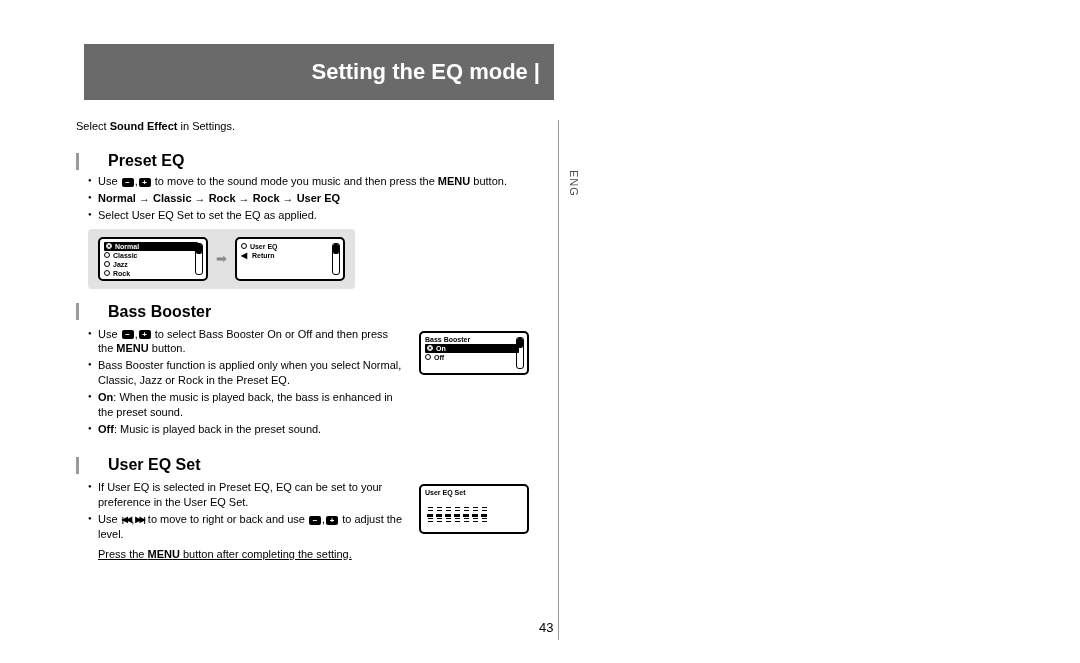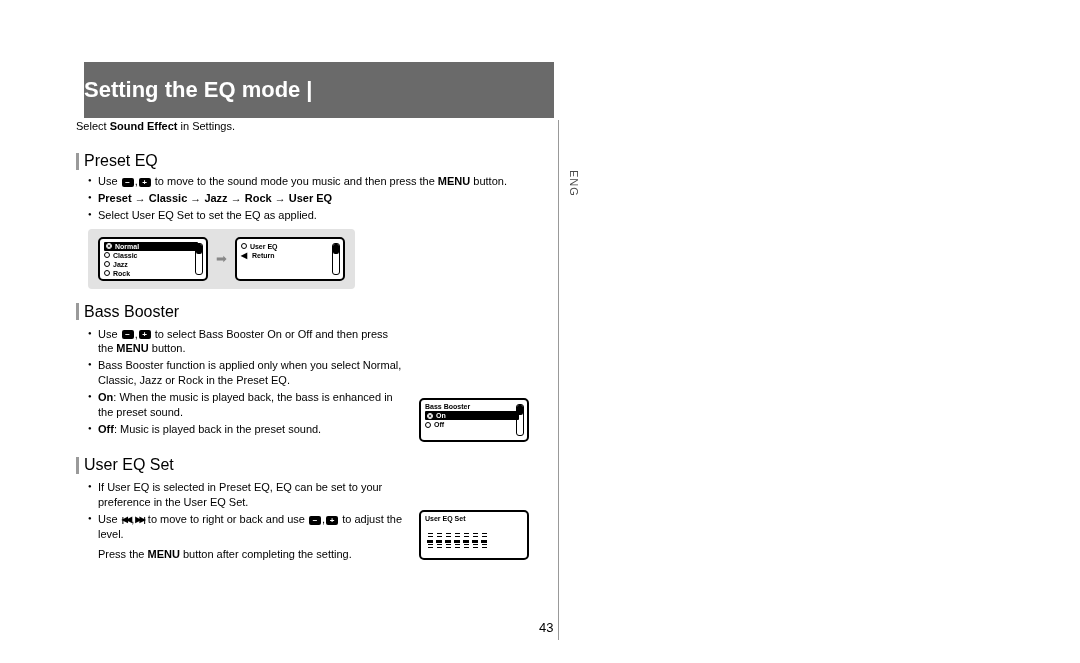--- a/index.html
+++ b/index.html
@@ -18,23 +18,23 @@
   }
   .header-band {
     position: absolute;
     top: 44px;
     left: 84px;
     width: 470px;
     height: 56px;
     background: #6a6a6a;
     display: flex;
     align-items: center;
+    justify-content: flex-end;
     padding-right: 14px;
     box-sizing: border-box;
-    margin-top: 18px;
   }
   .header-title {
     color: #fff;
     font-size: 22px;
     font-weight: bold;
   }
   .header-sep {
     color: #fff;
     font-size: 22px;
     font-weight: bold;
@@ -55,25 +55,26 @@
     top: 120px;
     width: 470px;
   }
   .intro {
     font-size: 11px;
     color: #000;
     margin-bottom: 20px;
   }
   .section-title {
     font-size: 16px;
-    font-weight: normal;
+    font-weight: bold;
     color: #000;
     margin: 6px 0 4px 0;
     display: flex;
     align-items: center;
+    gap: 24px;
   }
   .section-title .bar {
     display: inline-block;
     width: 3px;
     height: 17px;
     background: #9a9a9a;
     margin-right: 5px;
   }
   ul.bullets {
     list-style: none;
@@ -194,21 +195,21 @@
     vertical-align: middle;
     letter-spacing: -2px;
     margin: 0 1px;
     font-weight: bold;
   }
   .left-col {
     width: 330px;
   }
   .two-col {
     display: flex;
-    align-items: flex-end;
+    align-items: flex-start;
     gap: 13px;
   }
   .right-lcd-wrap {
     margin-top: 6px;
   }
   .eq-bars {
     display: flex;
     align-items: flex-end;
     gap: 3px;
     height: 26px;
@@ -244,20 +245,21 @@
     left: 558px;
     top: 120px;
     width: 1px;
     height: 520px;
     background: #999;
   }
   .indent-note {
     font-size: 11px;
     margin-left: 22px;
     margin-top: 4px;
+    text-decoration: underline;
   }
   .return-glyph {
     display: inline-block;
     font-size: 8px;
     margin-right: 2px;
   }
 </style>
 </head>
 <body>
 
@@ -277,21 +279,21 @@
     </div>
 
     <div class="section-title">
       <span class="bar"></span>
       <span>Preset EQ</span>
     </div>
     <ul class="bullets">
       <li>
         <span>Use </span><span class="icon-minus">−</span>,<span class="icon-plus">+</span><span> to move to the sound mode you music and then press the </span><b>MENU</b><span> button.</span>
       </li>
-      <li><b>Preset → Classic → Jazz → Rock → User EQ</b></li>
+      <li><b>Normal → Classic → Rock → Rock → User EQ</b></li>
       <li><span>Select User EQ Set to set the EQ as applied.</span></li>
     </ul>
 
     <div class="screenshot-band">
       <div class="lcd">
         <div class="item sel">
             <span class="dot"></span>
             <span>Normal</span>
           </div>
         <div class="item">

